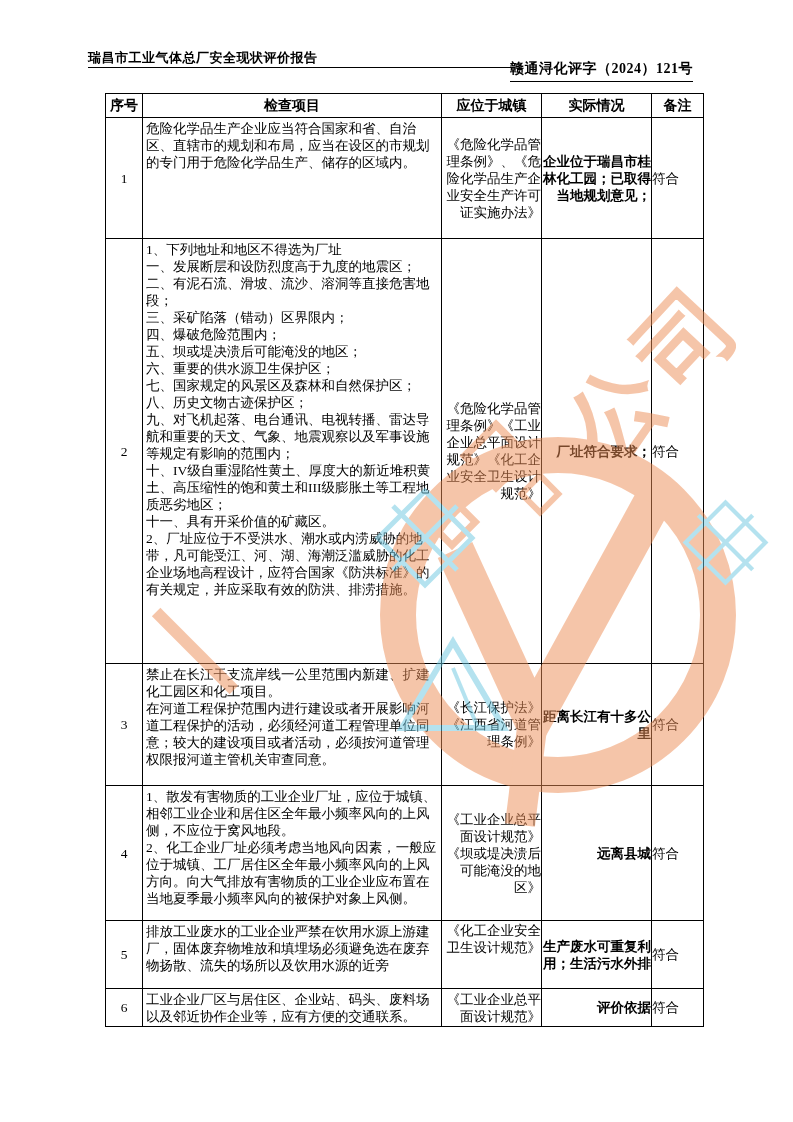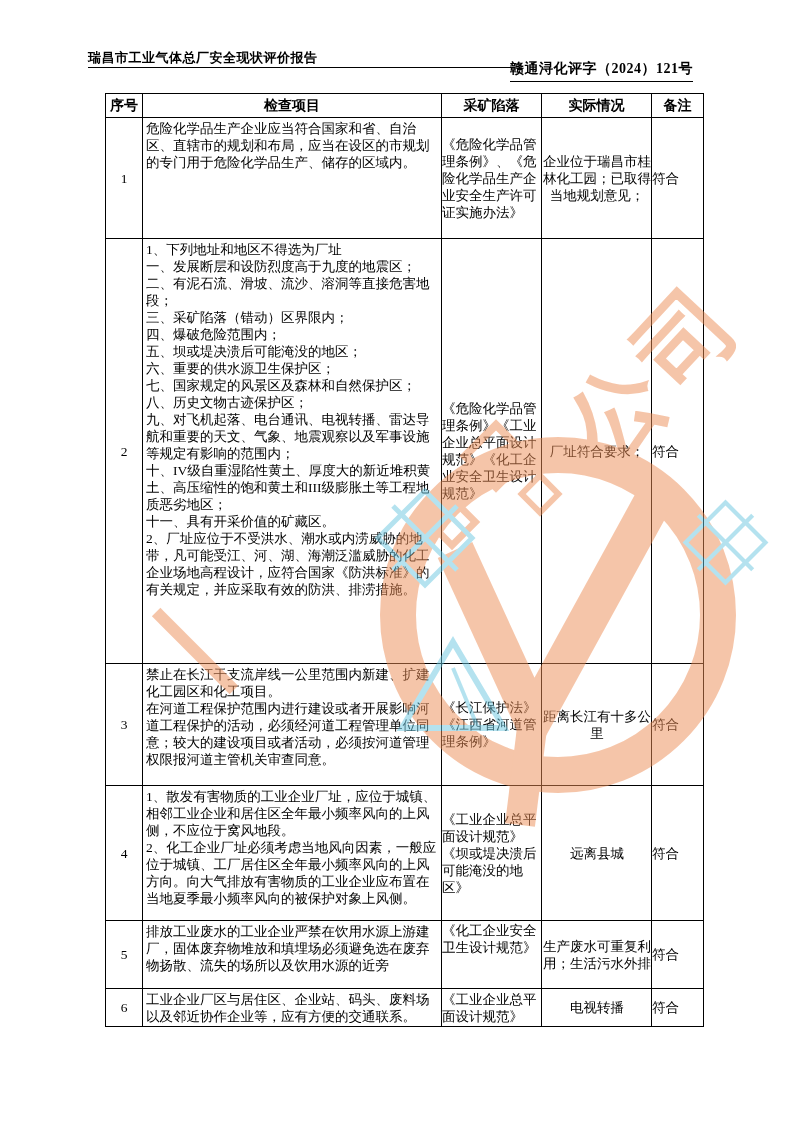--- a/index.html
+++ b/index.html
@@ -32,22 +32,22 @@
   table.insp col.c4 { width:110px; }
   table.insp col.c5 { width:52px; }
   table.insp th, table.insp td {
     border:1.5px solid #000; font-size:13.5px; line-height:17px;
     overflow:hidden;
     margin-top:32px;
   }
   table.insp th { height:24px; font-weight:bold; text-align:center; font-size:14px; }
   td.c-no   { text-align:center; vertical-align:middle; }
   td.c-item { text-align:left; vertical-align:top; white-space:pre-line; padding:2px 3px 1px 3px; }
-  td.c-basis{ text-align:left; vertical-align:middle; padding:1px 0; }
-  td.c-actual{ text-align:center; vertical-align:middle; padding:1px 0 1px 1px; }
+  td.c-basis{ text-align:right; vertical-align:middle; padding:1px 0; }
+  td.c-actual{ text-align:right; vertical-align:middle; padding:1px 0 1px 1px;font-weight:bold; }
   td.c-note { text-align:left; vertical-align:middle; }
   tr.r1 { height:121px; } tr.r2 { height:425px; } tr.r3 { height:122px; }
   tr.r4 { height:135px; } tr.r5 { height:68px; }  tr.r6 { height:34px; }
   tr.r5 td.c-item, tr.r5 td.c-basis { vertical-align:top; }
   
   .footer { position:absolute; top:1040px; left:0; width:100%; text-align:center; font-size:13px; }
   
   .watermark { position:absolute; left:0; top:0; width:793px; height:1122px;
     pointer-events:none; opacity:0.5; z-index:5; }
   .wm-text {
@@ -73,21 +73,21 @@
       <col class="c1">
         <col class="c2">
         <col class="c3">
         <col class="c4">
         <col class="c5">
     </colgroup>
     <thead>
       <tr>
         <th>序号</th>
         <th>检查项目</th>
-        <th>采矿陷落</th>
+        <th>应位于城镇</th>
         <th>实际情况</th>
         <th>备注</th>
       </tr>
     </thead>
     <tbody>
       <tr class="r1">
         <td class="c-no">1</td>
         <td class="c-item">危险化学品生产企业应当符合国家和省、自治区、直辖市的规划和布局，应当在设区的市规划的专门用于危险化学品生产、储存的区域内。</td>
         <td class="c-basis">《危险化学品管理条例》、《危险化学品生产企业安全生产许可证实施办法》</td>
         <td class="c-actual">企业位于瑞昌市桂林化工园；已取得当地规划意见；</td>
@@ -132,21 +132,21 @@
         <td class="c-no">5</td>
         <td class="c-item">排放工业废水的工业企业严禁在饮用水源上游建厂，固体废弃物堆放和填埋场必须避免选在废弃物扬散、流失的场所以及饮用水源的近旁</td>
         <td class="c-basis">《化工企业安全卫生设计规范》</td>
         <td class="c-actual">生产废水可重复利用；生活污水外排</td>
         <td class="c-note">符合</td>
       </tr>
       <tr class="r6">
         <td class="c-no">6</td>
         <td class="c-item">工业企业厂区与居住区、企业站、码头、废料场以及邻近协作企业等，应有方便的交通联系。</td>
         <td class="c-basis">《工业企业总平面设计规范》</td>
-        <td class="c-actual">电视转播</td>
+        <td class="c-actual">评价依据</td>
         <td class="c-note">符合</td>
       </tr>
     </tbody>
   </table>
 
 
   <div class="watermark">
 
     <svg class="wm-svg" style="left:370px; top:425px;" width="380" height="420" viewBox="0 0 380 420">
       <circle cx="188" cy="190" r="160" fill="none" stroke="#ed8d55" stroke-width="36"></circle>

